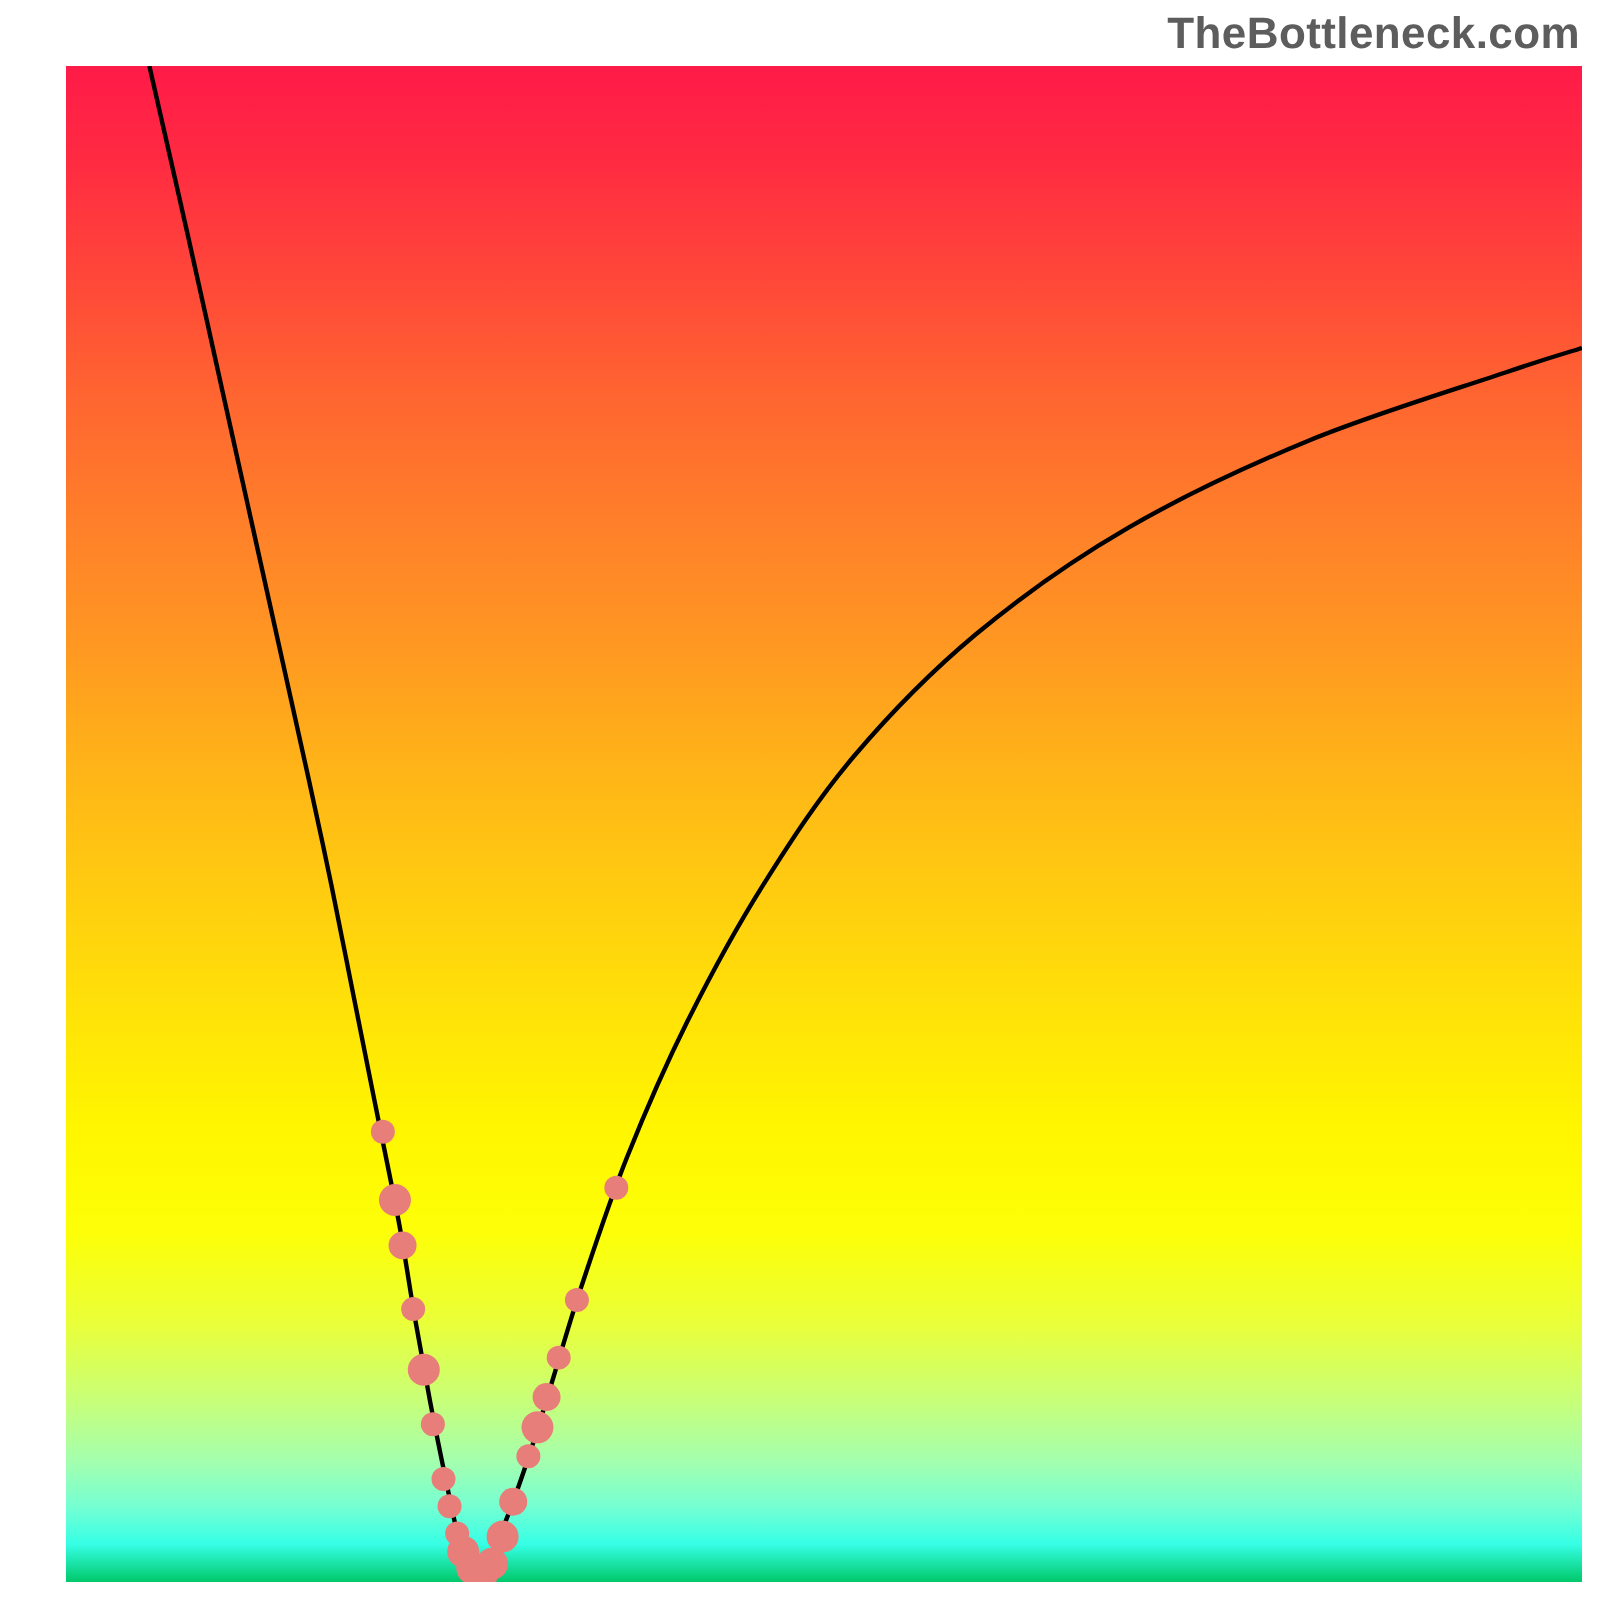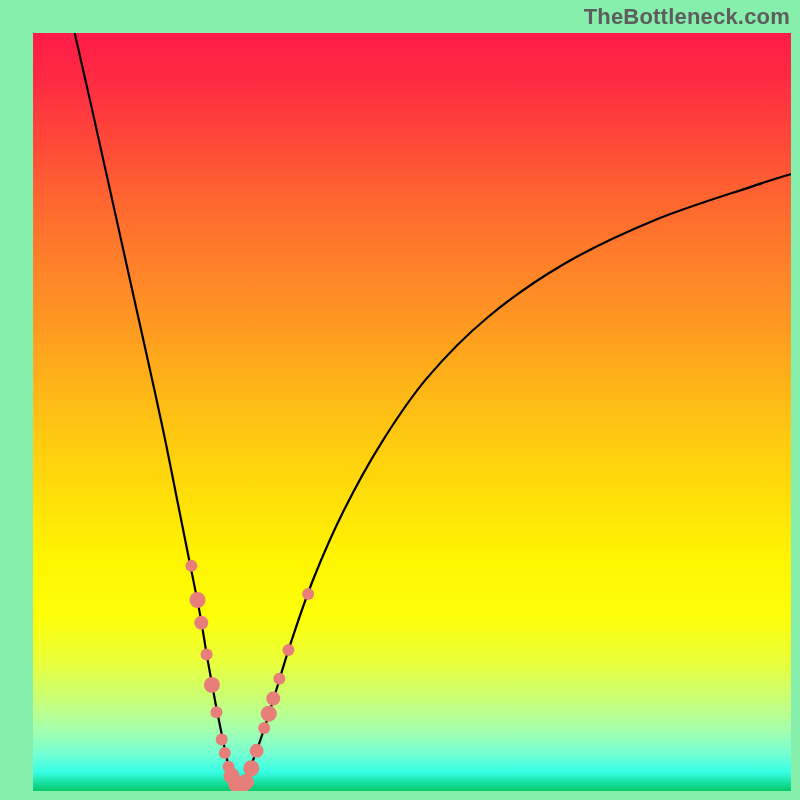--- a/index.html
+++ b/index.html
@@ -2,21 +2,21 @@
 <html><head>
 <meta charset="utf-8">
 <style>
   * { margin: 0; padding: 0; box-sizing: border-box; }
   html, body { width: 800px; height: 800px; overflow: hidden; background: #000; }
   
   .frame {
     position: absolute;
     top: 0; left: 0;
     width: 800px; height: 800px;
-    background: #86efac;
+    background: #ffffff;
   }
   
   .plot-area {
     position: absolute;
     top: 33px;
     left: 33px;
     width: 758px;
     height: 758px;
     overflow: hidden;
   }

